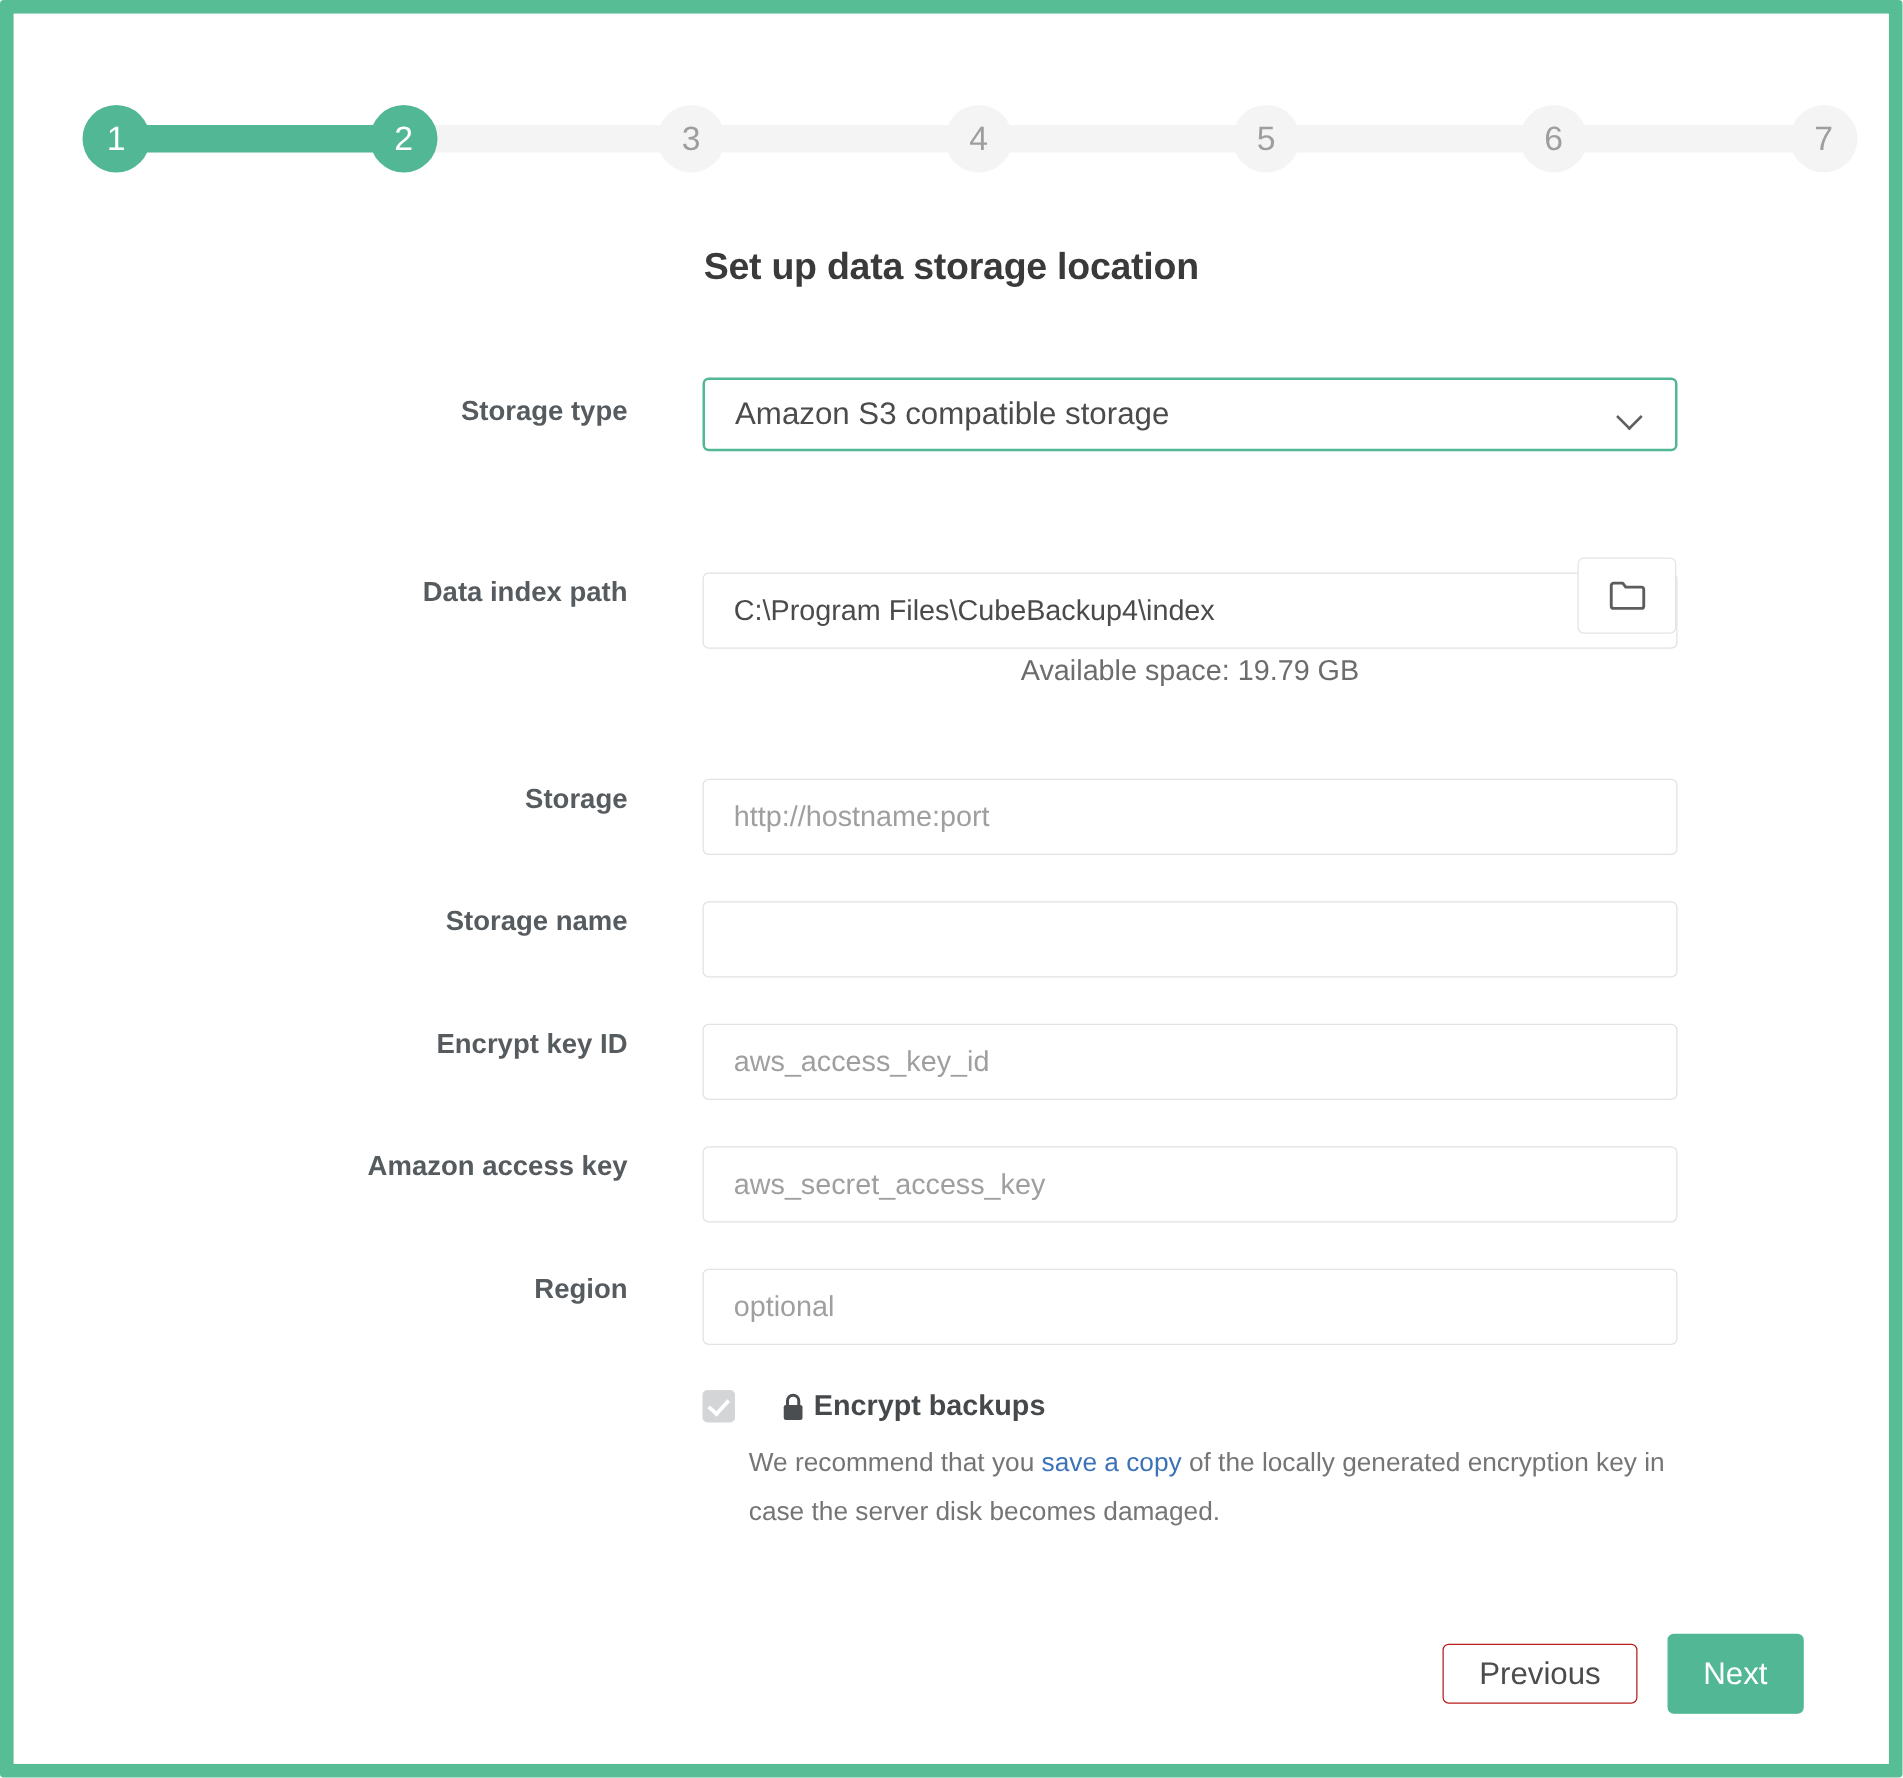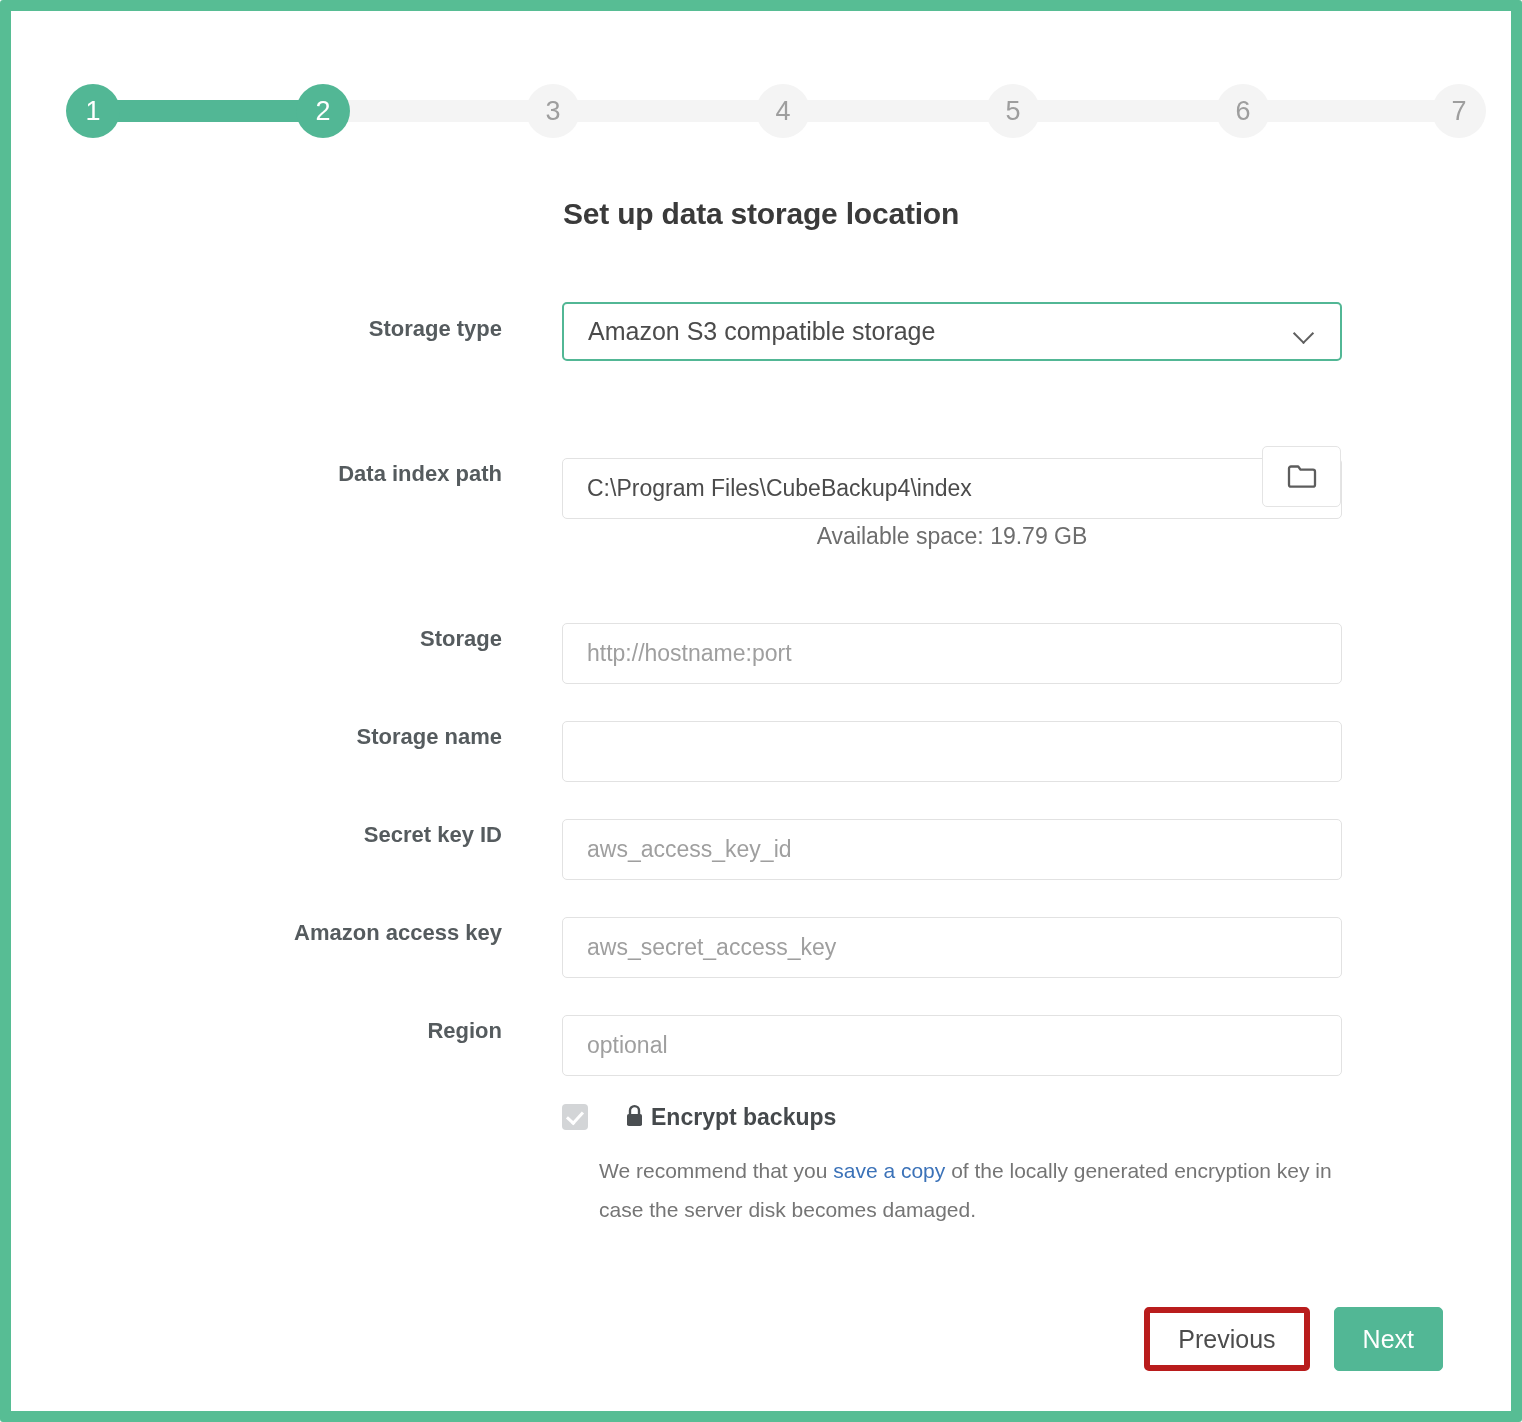--- a/index.html
+++ b/index.html
@@ -196,21 +196,21 @@
 
   
   #encrypt-block {
     position: absolute;
     left: 551px;
     top: 1093px;
     width: 790px;
   }
   #encrypt-head {
     display: flex;
-    align-items: flex-start;
+    align-items: flex-end;
     height: 34px;
   }
   #encrypt-checkbox {
     width: 26px;
     height: 26px;
     border-radius: 4px;
     background: #d3d5d7;
     position: relative;
     flex: 0 0 auto;
   }
@@ -263,24 +263,24 @@
   }
   .btn {
     font-family: "Liberation Sans", sans-serif;
     font-size: 25px;
     border-radius: 5px;
     cursor: pointer;
     box-sizing: border-box;
   }
   #previous-button {
     background: #ffffff;
-    border: 6px solid #b91c1c;
+    border: 1px solid #b91c1c;
     color: #4c4c4c;
     padding: 0 28px;
-    height: 64px;
+    height: 48px;
   }
   #next-button {
     background: #52b795;
     border: 1px solid #52b795;
     color: #ffffff;
     padding: 0 28px;
     height: 64px;
   }
 </style>
 </head>
@@ -336,21 +336,21 @@
     </div>
 
     <div class="form-row" style="top:698px;">
       <div class="f-label" style="top:15px;">Storage name</div>
       <div class="f-field">
         <input class="text-input" type="text" id="bucket-name-input" placeholder="" style="">
       </div>
     </div>
 
     <div class="form-row" style="top:796px;">
-      <div class="f-label" style="top:15px;">Secret key ID</div>
+      <div class="f-label" style="top:15px;">Encrypt key ID</div>
       <div class="f-field">
         <input class="text-input" type="text" id="access-key-id-input" placeholder="aws_access_key_id" style="">
       </div>
     </div>
 
     <div class="form-row" style="top:894px;">
       <div class="f-label" style="top:15px;">Amazon access key</div>
       <div class="f-field">
         <input class="text-input" type="text" id="secret-access-key-input" placeholder="aws_secret_access_key" style="">
       </div>

